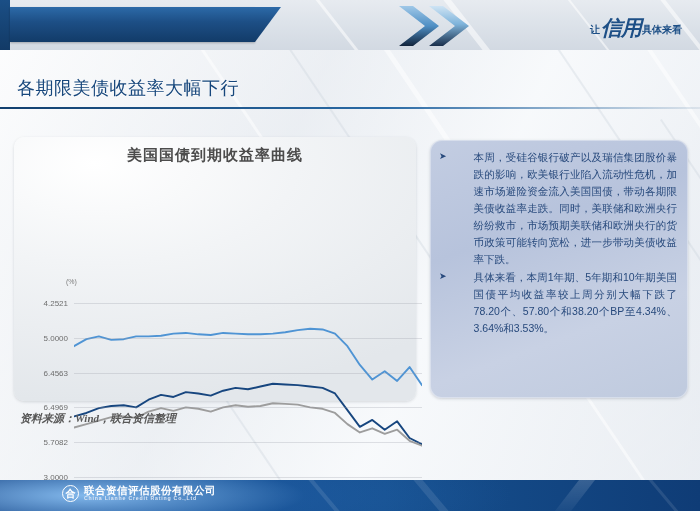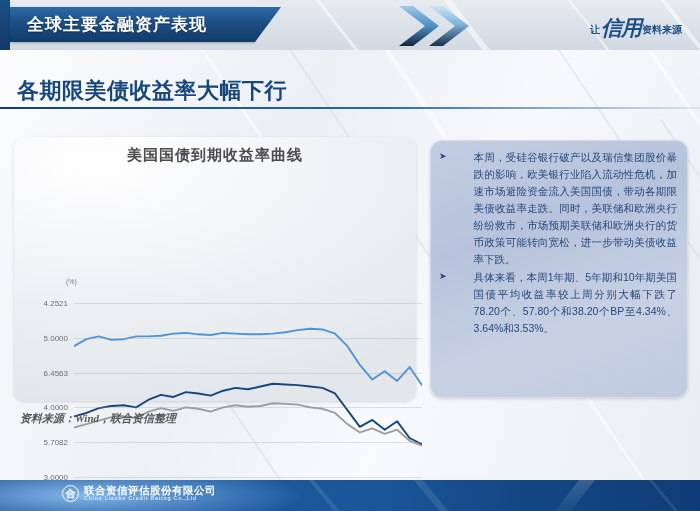--- a/index.html
+++ b/index.html
@@ -66,21 +66,21 @@
   #logo-right .big {
     font-size:21px; font-weight:bold;
     font-family:"Liberation Serif", serif;
     font-style:italic; letter-spacing:-1px;
     line-height:.85;
   }
 
   
   #heading {
     position:absolute; left:17px; top:76px;
-    font-size:22px; font-weight:bold; color:#17477c;
+    font-size:18px; font-weight:normal; color:#17477c;
     letter-spacing:.5px;
     text-shadow:0 1px 0 rgba(255,255,255,.8);
   }
   #heading-rule {
     position:absolute; left:0; top:107px; width:700px; height:2px;
     background:linear-gradient(90deg,#12406f 0%,#2a6aa5 55%,rgba(160,180,200,.25) 100%);
   }
 
   
   #chart-card {
@@ -196,21 +196,20 @@
 
 <div id="banner">
   <div class="bgstreak" style="left:300px; top:-20px; width:3px;  height:120px;"></div>
   <div class="bgstreak" style="left:420px; top:-30px; width:6px;  height:140px;"></div>
   <div class="bgstreak" style="left:560px; top:-10px; width:2px;  height:110px;"></div>
   <div class="bgstreak" style="left:640px; top:-26px; width:4px;  height:130px;"></div>
 
   <div id="banner-left-bar"></div>
   <div id="banner-plate"></div>
   <div id="banner-plate-tail"></div>
-  <div id="banner-title">全球主要金融资产表现</div>
 
   <div id="chev-wrap">
     <svg width="110" height="44" viewBox="0 0 110 44">
       <defs>
         <linearGradient id="cg1" x1="0" y1="0" x2="0" y2="1">
           <stop offset="0" stop-color="#9fc8e8"></stop>
           <stop offset="0.5" stop-color="#4f8fc4"></stop>
           <stop offset="1" stop-color="#12243c"></stop>
         </linearGradient>
         <linearGradient id="cg2" x1="0" y1="0" x2="0" y2="1">
@@ -220,36 +219,36 @@
         </linearGradient>
       </defs>
       <path d="M4 2 L30 22 L4 42 L18 42 L44 22 L18 2 Z" fill="url(#cg1)"></path>
       <path d="M34 2 L60 22 L34 42 L48 42 L74 22 L48 2 Z" fill="url(#cg2)"></path>
     </svg>
   </div>
 
   <div id="logo-right">
     <span class="sm">让</span>
     <span class="big">信用</span>
-    <span class="sm">资料来源</span>
+    <span class="sm">具体来看</span>
   </div>
 </div>
 
 <div id="heading">各期限美债收益率大幅下行</div>
 <div id="heading-rule"></div>
 
 <div id="chart-card">
   <div id="chart-title">美国国债到期收益率曲线</div>
   <div id="unit-label">(%)</div>
 
   <div id="ylabs">
       <div class="ylab" style="top: 0px;">4.2521</div>
       <div class="ylab" style="top: 34.8px;">5.0000</div>
       <div class="ylab" style="top: 69.6px;">6.4563</div>
-      <div class="ylab" style="top: 104.4px;">4.0000</div>
+      <div class="ylab" style="top: 104.4px;">6.4969</div>
       <div class="ylab" style="top: 139.2px;">5.7082</div>
       <div class="ylab" style="top: 174px;">3.0000</div>
     </div>
   <div id="plot">
     <svg id="plot-svg" width="348" height="174" viewBox="0 0 348 174">
         <polyline points="0.00,43.15 12.43,36.19 24.86,33.41 37.29,36.89 49.71,36.19 62.14,33.41 74.57,33.41 87.00,32.71 99.43,30.62 111.86,29.93 124.29,31.32 136.71,32.02 149.14,29.93 161.57,30.62 174.00,31.32 186.43,31.32 198.86,30.62 211.29,29.23 223.71,27.14 236.14,25.75 248.57,26.45 261.00,30.62 273.43,43.15 285.86,61.94 298.29,76.56 310.71,68.21 323.14,77.95 335.57,64.03 348.00,82.13" fill="none" stroke="#4f94d4" stroke-width="1.9" stroke-linejoin="round" stroke-linecap="round"></polyline>
         <polyline points="0.00,113.45 12.43,109.97 24.86,105.10 37.29,103.01 49.71,102.31 62.14,104.40 74.57,96.74 87.00,91.87 99.43,93.96 111.86,89.09 124.29,90.48 136.71,92.57 149.14,87.70 161.57,84.91 174.00,86.30 186.43,83.52 198.86,80.74 211.29,81.43 223.71,82.13 236.14,83.52 248.57,84.91 261.00,90.48 273.43,107.18 285.86,123.89 298.29,116.93 310.71,126.67 323.14,118.32 335.57,135.02 348.00,141.29" fill="none" stroke="#17467f" stroke-width="1.9" stroke-linejoin="round" stroke-linecap="round"></polyline>
         <polyline points="0.00,124.58 12.43,121.10 24.86,117.62 37.29,114.14 49.71,113.45 62.14,114.84 74.57,108.58 87.00,105.10 99.43,107.88 111.86,104.40 124.29,105.79 136.71,108.58 149.14,104.40 161.57,102.31 174.00,103.70 186.43,103.01 198.86,100.22 211.29,100.92 223.71,101.62 236.14,104.40 248.57,105.79 261.00,109.97 273.43,121.10 285.86,129.46 298.29,125.28 310.71,130.85 323.14,126.67 335.57,137.81 348.00,142.68" fill="none" stroke="#9d9d9d" stroke-width="1.9" stroke-linejoin="round" stroke-linecap="round"></polyline>
       </svg>
   <div class="grid" style="top: 0px;"></div><div class="grid" style="top: 35px;"></div><div class="grid" style="top: 70px;"></div><div class="grid" style="top: 104px;"></div><div class="grid" style="top: 139px;"></div><div class="grid" style="top: 174px;"></div></div>

